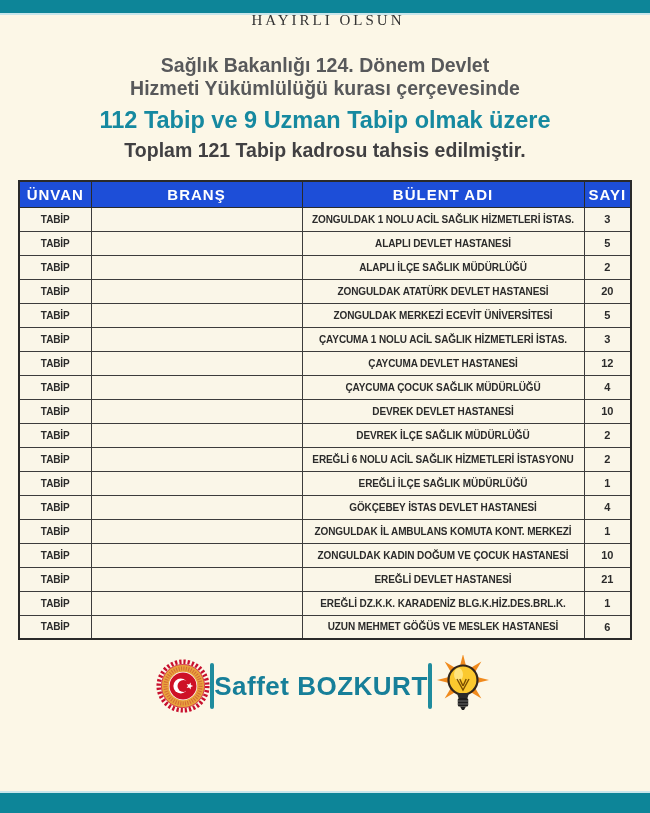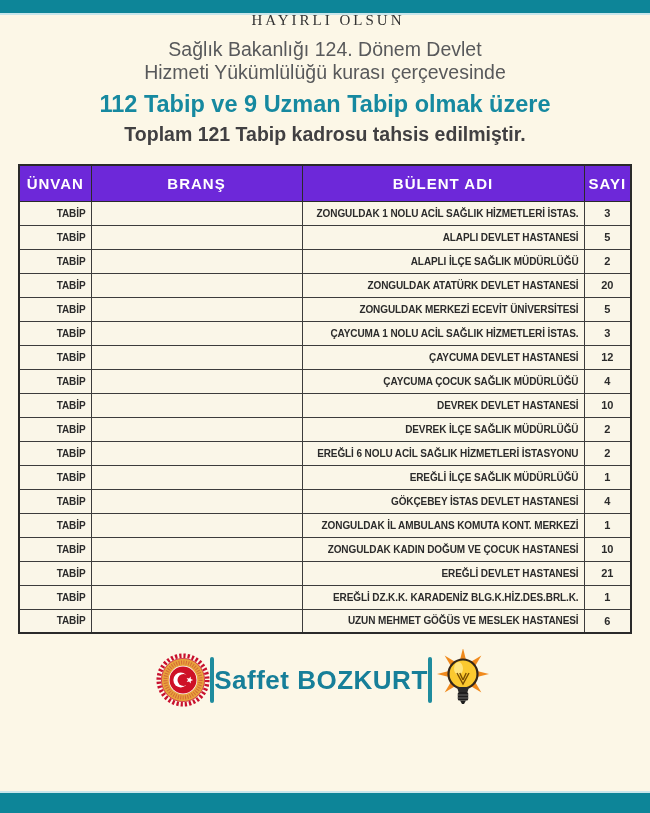--- a/index.html
+++ b/index.html
@@ -8,32 +8,32 @@
   .page { width:650px; height:813px; display:flex; flex-direction:column; overflow:hidden; background:#FCF7E7; }
 
   .top-bar { height:13px; background:#0D8598; }
   .accent-line { height:2px; background:#C8E6EB; }
 
   header { text-align:center; }
   .script-title { font-family:"DejaVu Serif", serif; font-style:italic; font-weight:bold;
                   font-size:43px; color:#2E8C9D; margin-top:5px; line-height:50px; letter-spacing:1px; }
   .subtitle { font-family:"Liberation Serif", serif; font-size:15px; color:#333333;
               letter-spacing:3px; margin-top:-3px;padding-left:6px; }
-  .intro { font-size:19.5px; line-height:23px; color:#58595B; margin-top:9px; }
+  .intro { font-size:19.5px; line-height:23px; color:#58595B; margin-top:25px;font-weight:bold; }
   .highlight { font-size:23.5px; font-weight:bold; color:#1689A0; margin-top:7px; }
   .total-line { font-size:19.5px; font-weight:bold; color:#414042; margin-top:5px; }
 
   table { width:612px; margin:18px auto 0 auto; border-collapse:collapse;
           border:2px solid #2A2A2A; table-layout:fixed; background:#FAF6E8; }
   col.c1 { width:72px; } col.c2 { width:211px; } col.c3 { width:282px; } col.c4 { width:47px; }
-  th { background:#6d28d9; color:#FFFFFF; font-size:15px; font-weight:bold;
-       height:36px; letter-spacing:1px; border:1px solid #2A2A2A; text-align:center; }
+  th { background:#1d4ed8; color:#FFFFFF; font-size:15px; font-weight:bold;
+       height:26px; letter-spacing:1px; border:1px solid #2A2A2A; text-align:center; }
   td { border:1px solid #3C3C3C; height:24px; font-size:10px; font-weight:bold;
        color:#2B2B2B; padding:0 5px; letter-spacing:-0.1px; white-space:nowrap; overflow:hidden; }
-  td:nth-child(1), td:nth-child(3) { text-align:right; }
+  td:nth-child(1), td:nth-child(3) { text-align:center; }
   td:nth-child(2) { text-align:left; }
   td:nth-child(4) { text-align:center; font-size:11px; }
 
   footer { display:flex; align-items:center; justify-content:center; margin-top:12px; height:68px; }
   .emblem-wrap { width:54px; height:56px; display:flex; align-items:center; justify-content:center; }
   .divider { width:4px; height:46px; background:#1F8C9E; border-radius:2px; }
   .name-block { text-align:center; }
   .mp-name { font-size:26px; font-weight:bold; color:#177F99; letter-spacing:0.5px; line-height:27px; }
   .mp-title { font-size:17.5px; color:#2D8EA0; margin-top:1px; }
   .bulb-wrap { width:62px; height:64px; display:flex; align-items:center; justify-content:center; }

